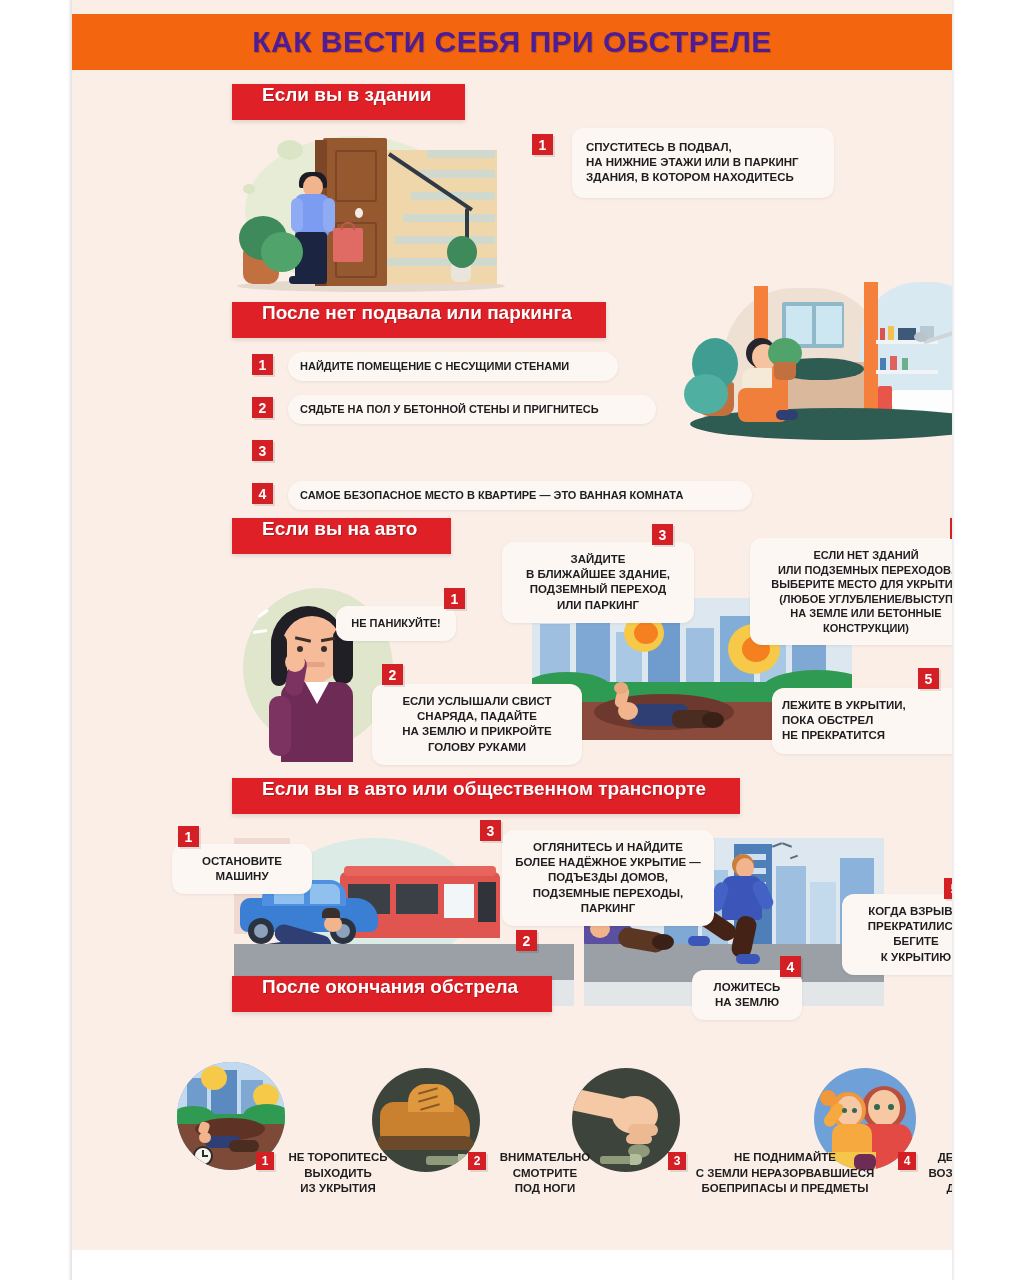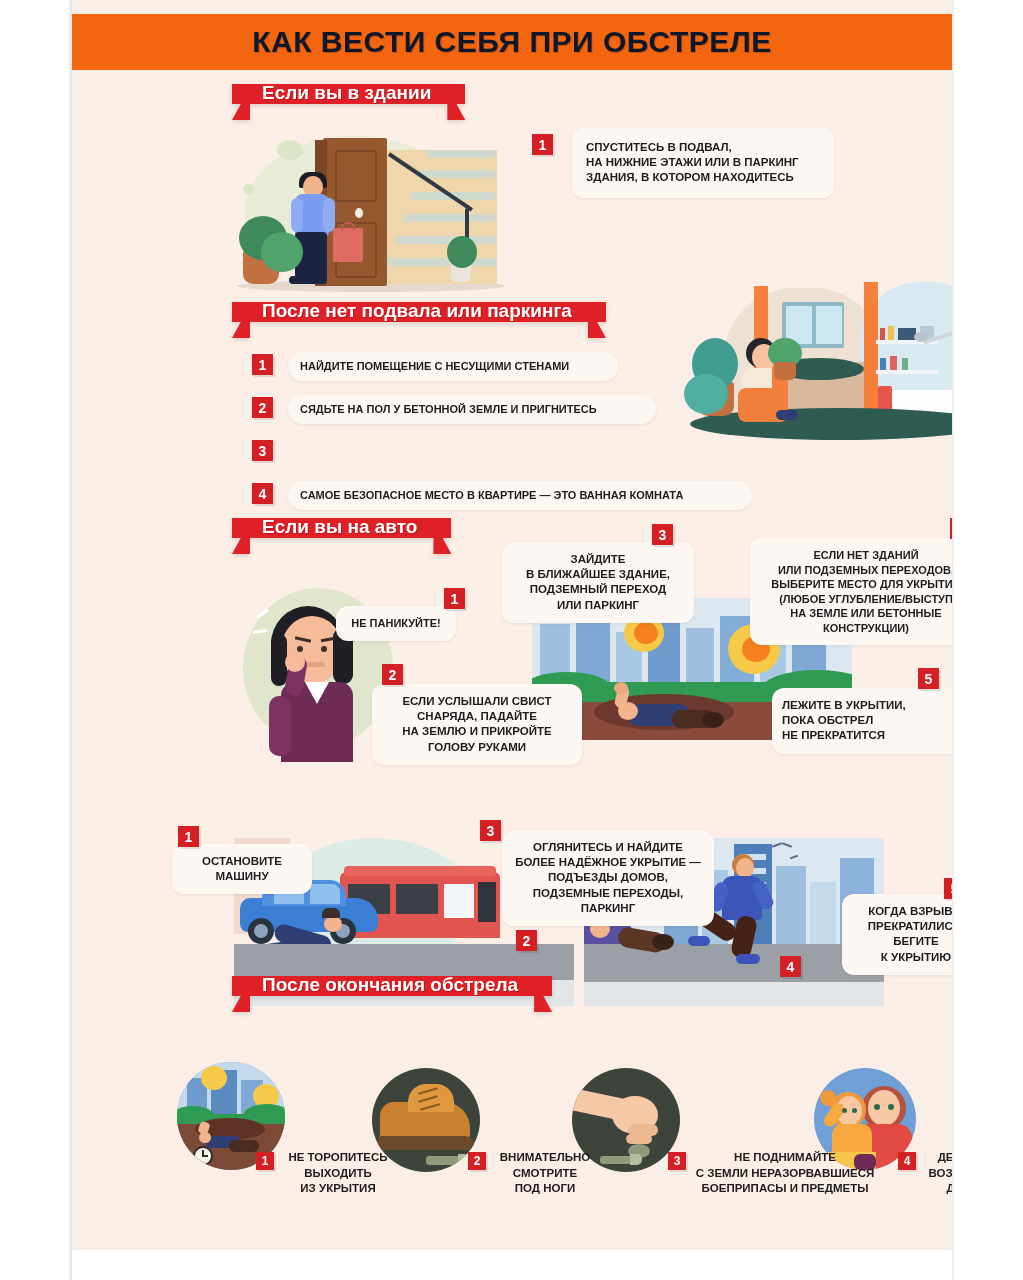--- a/index.html
+++ b/index.html
@@ -32,29 +32,29 @@
   }
   .poster-bottom-white{ position:absolute; left:72px; top:1250px; width:880px; height:30px; background:#ffffff; }
 
   
   .header {
     position:absolute; left:0; top:14px; width:880px; height:56px;
     background:#f4650f;
     display:flex; align-items:center; justify-content:center;
   }
   .header h1 {
-    font-size:30px; font-weight:bold; color:#0f172a;
+    font-size:30px; font-weight:bold; color:#4c1d95;
     letter-spacing:.5px; text-align:left;
     text-shadow: 1px 1px 0 rgba(0,0,0,.18);
   }
 
   
   .ribbon {
-    position:absolute; height:20px; background:#df2026;
-    display:flex; align-items:flex-end;
+    position:absolute; height:36px; background:#df2026;
+    display:flex; align-items:flex-start;
     padding:0 34px 0 30px;
     filter: drop-shadow(0 2px 2px rgba(0,0,0,.12));
   }
   .ribbon::before, .ribbon::after{
     content:""; position:absolute; top:0; width:18px; height:36px;
     background:#df2026;
   }
   .ribbon::before{ left:-0px; clip-path: polygon(0 0, 100% 0, 100% 100%, 0 100%, 55% 50%); background:#df2026; }
   .ribbon::after{ right:0px; clip-path: polygon(0 0, 100% 0, 45% 50%, 100% 100%, 0 100%); }
   .ribbon span{
@@ -212,21 +212,21 @@
       <div class="circ" style="left:28px; top:56px; width:46px; height:52px; background:#3f9d91;"></div>
       <div class="circ" style="left:20px; top:92px; width:44px; height:40px; background:#4fb0a2;"></div>
       <div class="circ" style="left:104px; top:56px; width:34px; height:30px; background:#4fa36b;"></div>
       <div class="rect" style="left:110px; top:80px; width:22px; height:18px; background:#c2703f; border-radius:2px 2px 6px 6px;"></div>
     </div>
 
     <div class="num" style="left:180px; top:354px;">1</div>
     <div class="bubble pill" style="left:216px; top:352px; width:330px; padding:7px 12px; font-size:11px;">НАЙДИТЕ ПОМЕЩЕНИЕ С НЕСУЩИМИ СТЕНАМИ</div>
 
     <div class="num" style="left:180px; top:397px;">2</div>
-    <div class="bubble pill" style="left:216px; top:395px; width:368px; padding:7px 12px; font-size:11px;">СЯДЬТЕ НА ПОЛ У БЕТОННОЙ ЗЕМЛЕ И ПРИГНИТЕСЬ</div>
+    <div class="bubble pill" style="left:216px; top:395px; width:368px; padding:7px 12px; font-size:11px;">СЯДЬТЕ НА ПОЛ У БЕТОННОЙ СТЕНЫ И ПРИГНИТЕСЬ</div>
 
     <div class="num" style="left:180px; top:440px;">3</div>
 
     <div class="num" style="left:180px; top:483px;">4</div>
     <div class="bubble pill" style="left:216px; top:481px; width:464px; padding:7px 12px; font-size:11px;">САМОЕ БЕЗОПАСНОЕ МЕСТО В КВАРТИРЕ — ЭТО ВАННАЯ КОМНАТА</div>
 
     <div class="ribbon" style="left:160px; top:518px;">
       <span>Если вы на авто</span>
     </div>
 
@@ -311,20 +311,23 @@
 ВЫБЕРИТЕ МЕСТО ДЛЯ УКРЫТИЯ
 (ЛЮБОЕ УГЛУБЛЕНИЕ/ВЫСТУП
 НА ЗЕМЛЕ ИЛИ БЕТОННЫЕ
 КОНСТРУКЦИИ)</div>
 
     <div class="num" style="left:846px; top:668px;">5</div>
     <div class="bubble" style="left:700px; top:688px; width:196px; padding:10px 10px; font-size:11.5px; text-align:left; white-space:pre-line;">ЛЕЖИТЕ В УКРЫТИИ,
 ПОКА ОБСТРЕЛ
 НЕ ПРЕКРАТИТСЯ</div>
 
+    <div class="ribbon" style="left:160px; top:778px;">
+      <span>Если вы в авто или общественном транспорте</span>
+    </div>
 
     <div class="ill" style="left:162px; top:838px; width:340px; height:168px;">
       <div class="blob" style="left:40px; top:0px; width:200px; height:130px; background:#dcebe6;"></div>
       <div class="rect" style="left:0; top:0; width:56px; height:96px; background:#f0d9cf;"></div>
       <div class="rect" style="left:10px;top:18px;width:8px;height:8px;background:#dcc6bb;"></div>
       <div class="rect" style="left:24px;top:18px;width:8px;height:8px;background:#dcc6bb;"></div>
       <div class="rect" style="left:10px;top:34px;width:8px;height:8px;background:#dcc6bb;"></div>
       <div class="rect" style="left:24px;top:34px;width:8px;height:8px;background:#dcc6bb;"></div>
 
       <div class="rect" style="left:106px; top:34px; width:160px; height:66px; background:#e0554f; border-radius:6px 6px 0 0;"></div>
@@ -397,20 +400,22 @@
     <div class="num" style="left:444px; top:930px;">2</div>
 
     <div class="num" style="left:408px; top:820px;">3</div>
     <div class="bubble" style="left:430px; top:830px; width:212px; padding:10px 10px; font-size:11.5px; text-align:center; white-space:pre-line;">ОГЛЯНИТЕСЬ И НАЙДИТЕ
 БОЛЕЕ НАДЁЖНОЕ УКРЫТИЕ —
 ПОДЪЕЗДЫ ДОМОВ,
 ПОДЗЕМНЫЕ ПЕРЕХОДЫ,
 ПАРКИНГ</div>
 
     <div class="num" style="left:708px; top:956px;">4</div>
+    <div class="bubble" style="left:620px; top:970px; width:110px; padding:10px 8px; font-size:11.5px; text-align:center; white-space:pre-line;">ЛОЖИТЕСЬ
+НА ЗЕМЛЮ</div>
 
     <div class="num" style="left:872px; top:878px;">5</div>
     <div class="bubble" style="left:770px; top:894px; width:148px; padding:10px 10px; font-size:11.5px; text-align:center; white-space:pre-line;">КОГДА ВЗРЫВЫ
 ПРЕКРАТИЛИСЬ,
 БЕГИТЕ
 К УКРЫТИЮ</div>
 
     <div class="ribbon" style="left:160px; top:976px;">
       <span>После окончания обстрела</span>
     </div>

